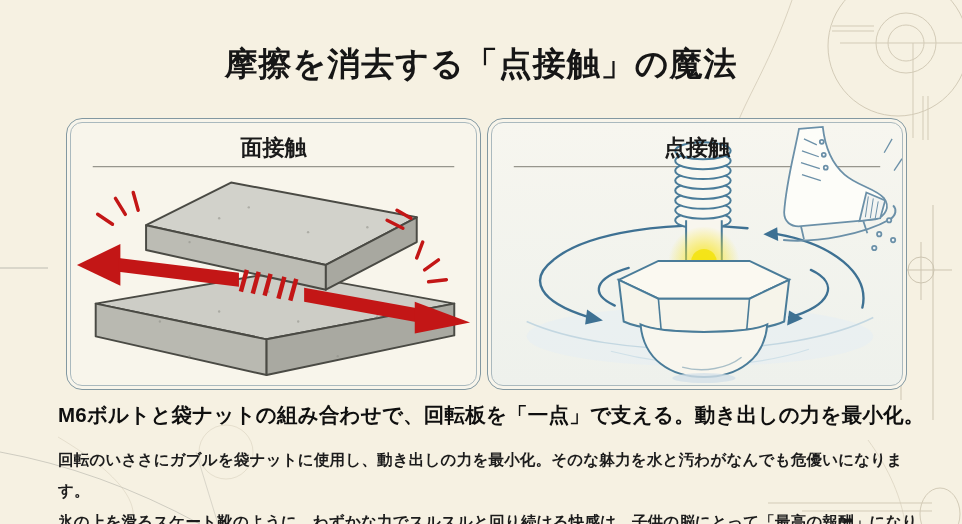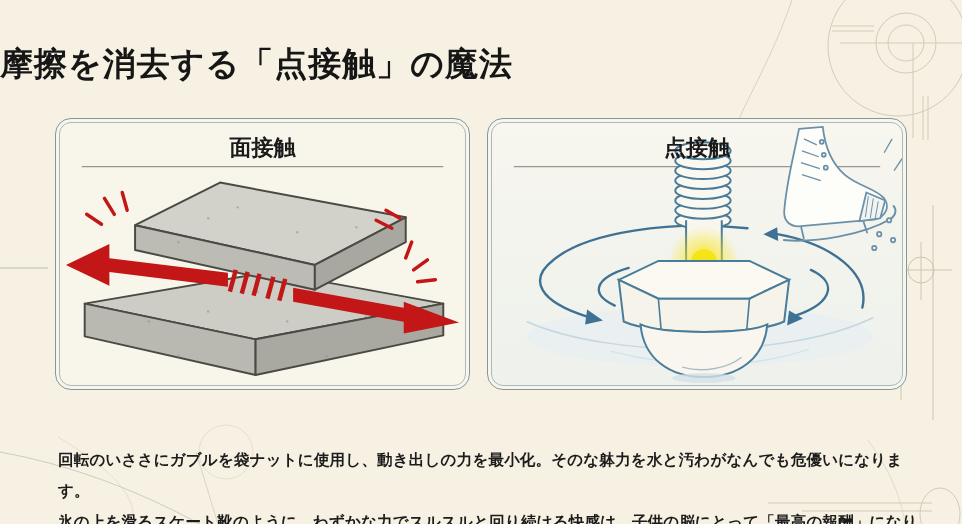--- a/index.html
+++ b/index.html
@@ -4,33 +4,33 @@
 <style>
   html,body{margin:0;padding:0;}
   .stage{
     position:relative; width:962px; height:524px; overflow:hidden;
     background:#f6f1e2;
     font-family:"Liberation Sans", sans-serif;
   }
   .bg-decor{position:absolute; inset:0; width:962px; height:524px;}
   .title{
     position:absolute; top:42px; left:0; right:0; margin:0;
-    text-align:left; font-family:"DejaVu Serif","Liberation Serif",serif;
+    text-align:center; font-family:"DejaVu Serif","Liberation Serif",serif;
     font-size:33px; font-weight:700; color:#161616; letter-spacing:1px;
   }
   .panel{
     position:absolute; top:118px; height:272px;
     border:1.5px solid #8298a1; border-radius:16px;
     box-sizing:border-box; background:#f8f5eb;
   }
   .panel-inner{
     position:absolute; inset:3px; border:1px solid #aab9be; border-radius:12px;
     overflow:hidden;
   }
-  .panel-left{left:55px; width:415px;}
+  .panel-left{left:66px; width:415px;}
   .panel-right{left:487px; width:420px;padding-left:15px;}
   .panel-right .panel-inner{background:linear-gradient(180deg,#f7f6ef 0%,#eef1ec 100%);}
   .panel-header{
     position:absolute; top:10px; left:0; right:0; text-align:center;
     font-size:22px; font-weight:700; color:#1a1a1a; z-index:3;
   }
   .illus{position:absolute; inset:0; width:100%; height:100%; z-index:2;}
   .caption{
     position:absolute; top:401px; left:58px; right:30px;
     font-size:20.5px; font-weight:700; color:#0f0f0f; letter-spacing:0.2px;
@@ -233,19 +233,20 @@
           </g>
           <g stroke-width="1.3" fill="none">
             <path d="M402,30 L410,16"></path>
               <path d="M412,48 L420,36"></path>
           </g>
         </g>
       </svg>
     </div>
   </div>
 
+  <div class="caption">M6ボルトと袋ナットの組み合わせで、回転板を「一点」で支える。動き出しの力を最小化。</div>
 
   <div class="notes">
     <div>回転のいささにガブルを袋ナットに使用し、動き出しの力を最小化。そのな躰力を水と汚わがなんでも危優いになります。</div>
     <div>氷の上を滑るスケート靴のように、わずかな力でスルスルと回り続ける快感は、子供の脳にとって「最高の報酬」になります。</div>
   </div>
 
 </div>
 
 </body></html>

